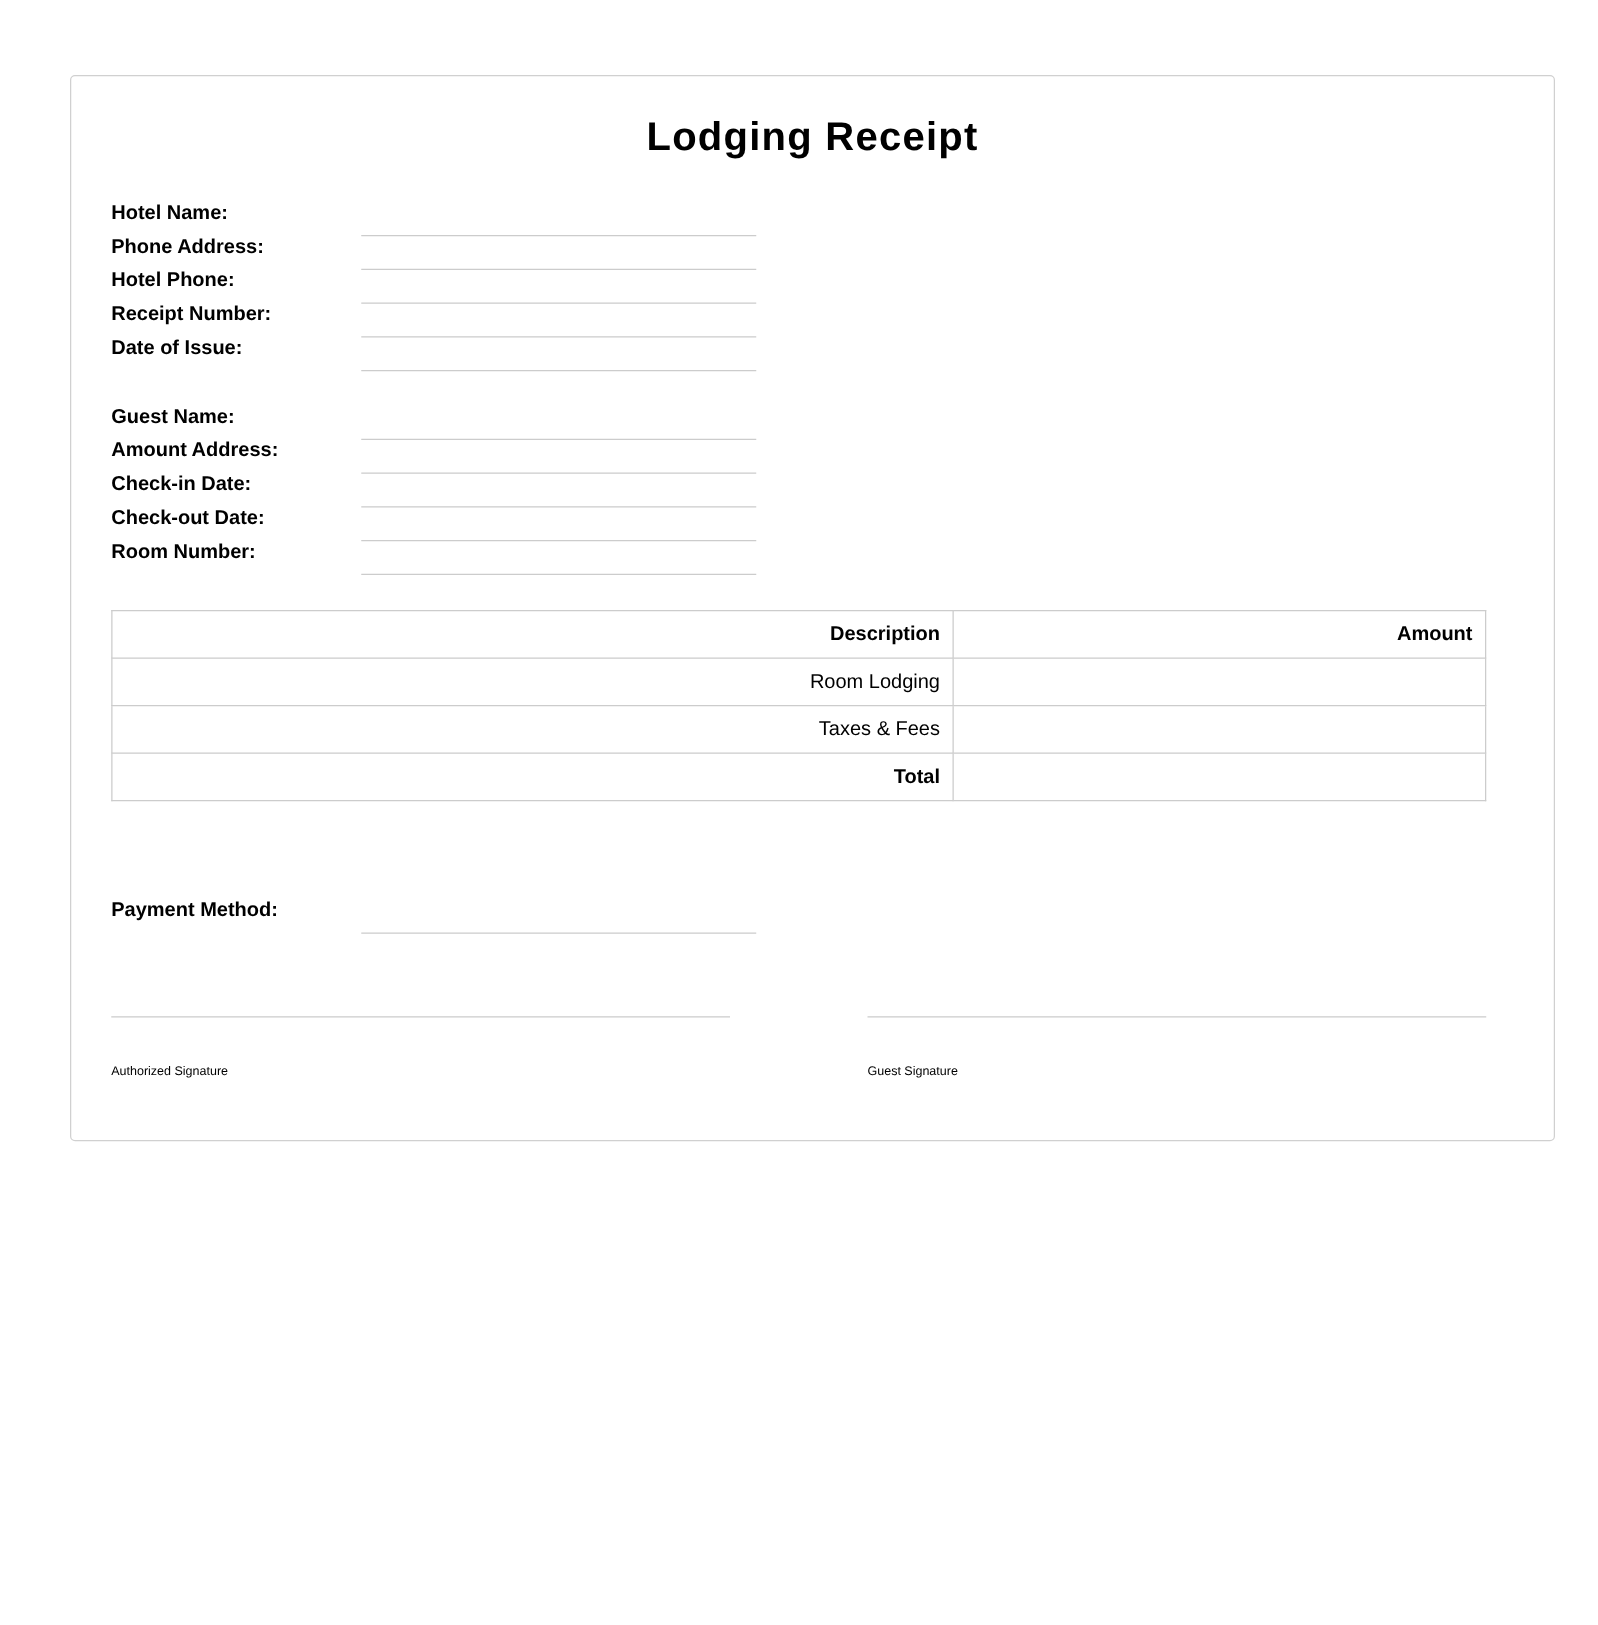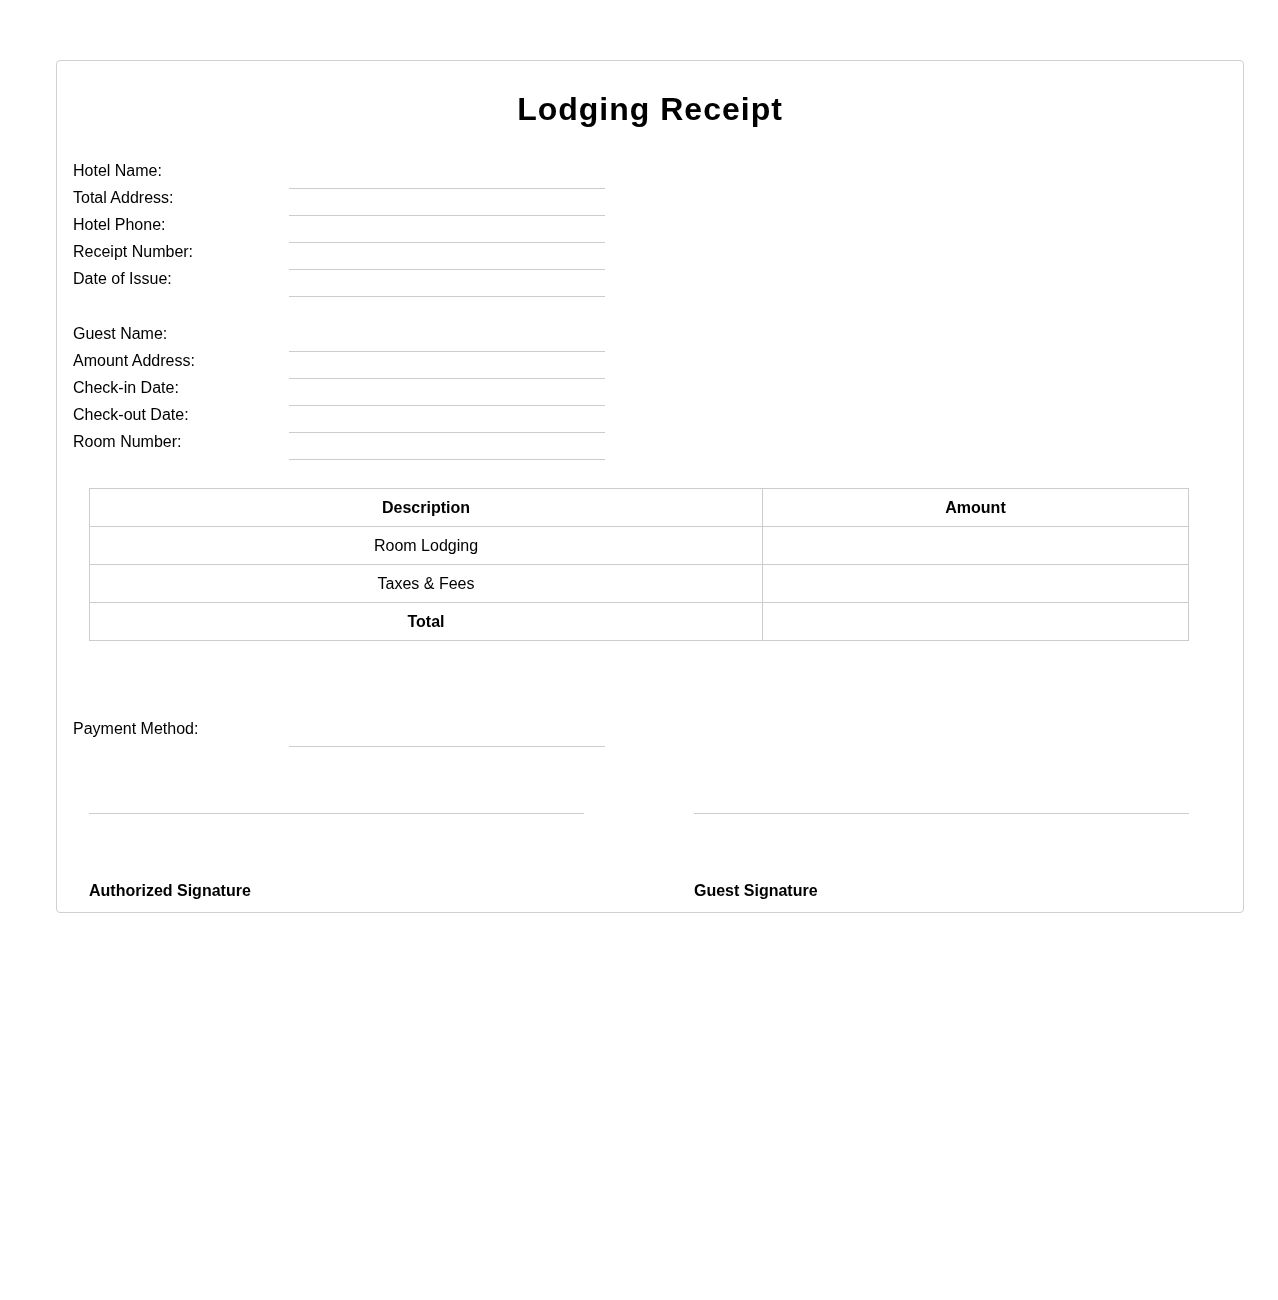--- a/index.html
+++ b/index.html
@@ -1,37 +1,37 @@
 <!DOCTYPE html>
 <html><head>
 <meta charset="utf-8">
 <style>
   html, body { margin:0; padding:0; background:#ffffff; }
   body { width:1278px; height:1300px; position:relative; font-family:"Liberation Sans", sans-serif; color:#000; }
   .card { position:absolute; left:56px; top:60px; width:1188px; height:853px; border:1px solid #d0d0d0; border-radius:4px; box-sizing:border-box; background:#fff; }
   .title { position:absolute; left:0; right:0; top:30px; text-align:center; font-size:32px; font-weight:bold; letter-spacing:1px; }
-  .field-label { position:absolute; left:16px; font-size:16px; font-weight:normal; line-height:20px;text-align:center; }
+  .field-label { position:absolute; left:32px; font-size:16px; font-weight:bold; line-height:20px;text-align:center; }
   .field-line { position:absolute; left:232px; width:316px; height:0; border-bottom:1px solid #cccccc; }
   table.charges { position:absolute; left:32px; top:427px; width:1100px; border-collapse:collapse; font-size:16px; }
-  table.charges td, table.charges th { border:1px solid #cccccc; height:38px; padding:0 10px; text-align:center; box-sizing:border-box; }
+  table.charges td, table.charges th { border:1px solid #cccccc; height:38px; padding:0 10px; text-align:right; box-sizing:border-box; }
   table.charges th { font-weight:bold; }
   table.charges td.desc { width:673px; }
   table.charges tr.total td.desc { font-weight:bold; }
   .sig-line { position:absolute; top:752px; width:495px; height:0; border-bottom:1px solid #cccccc; }
-  .sig-label { position:absolute; top:821px; font-size:16px;font-weight:bold; }
+  .sig-label { position:absolute; top:791px; font-size:10px; }
 </style>
 </head>
 <body>
 
 <div class="card">
   <div class="title">Lodging Receipt</div>
 
   <div class="field-label" style="top:100px">Hotel Name:</div>
   <div class="field-line" style="top:127px"></div>
-  <div class="field-label" style="top:127px">Total Address:</div>
+  <div class="field-label" style="top:127px">Phone Address:</div>
   <div class="field-line" style="top:154px"></div>
   <div class="field-label" style="top:154px">Hotel Phone:</div>
   <div class="field-line" style="top:181px"></div>
   <div class="field-label" style="top:181px">Receipt Number:</div>
   <div class="field-line" style="top:208px"></div>
   <div class="field-label" style="top:208px">Date of Issue:</div>
   <div class="field-line" style="top:235px"></div>
 
   <div class="field-label" style="top:263px">Guest Name:</div>
   <div class="field-line" style="top:290px"></div>

